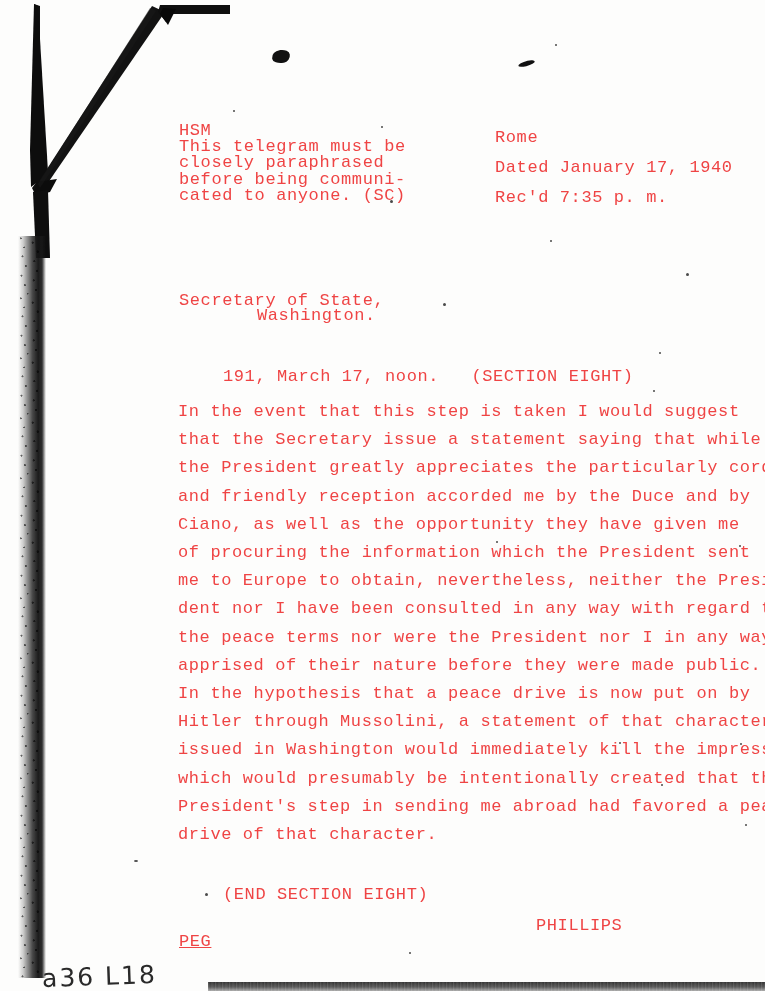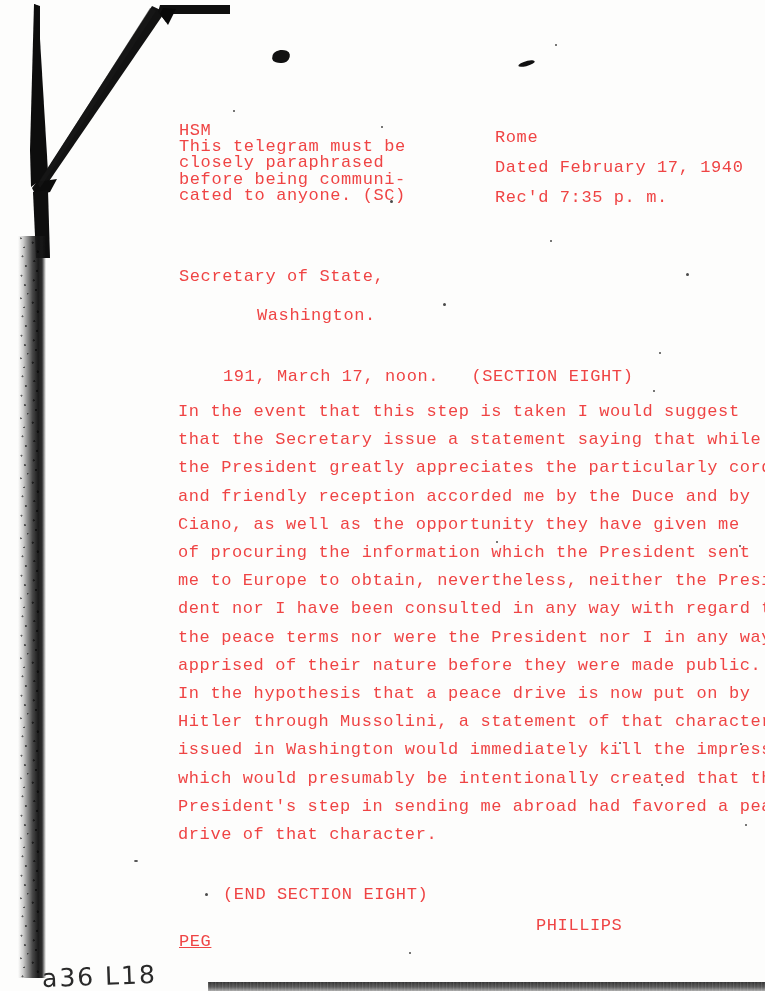--- a/index.html
+++ b/index.html
@@ -115,21 +115,21 @@
     white-space: pre;
     font-size: 17px;
     letter-spacing: 0.6px;
     line-height: 1;
     color: #ef4444;
   }
 
   #header-left  { left: 179px; top: 123px; line-height: 16.2px; }
   #header-right { left: 471px; top: 123px; line-height: 30px; margin-left: 24px; }
 
-  #addressee      { left: 179px; top: 268px; }
+  #addressee      { left: 179px; top: 292px; }
   #addressee-city { left: 212px; top: 307px; margin-left: 45px; }
 
   #section-head { left: 223px; top: 368px; }
 
   #body {
     left: 178px;
     top: 398px;
     line-height: 28.2px;
     font-family: Liberation Mono, monospace;
   }
@@ -192,21 +192,21 @@
   <div class="speck" style="left:134px; top:860px; width:4px; height:2px;"></div>
   <div class="speck" style="left:205px; top:893px; width:3px; height:3px;"></div>
   <div class="speck" style="left:409px; top:952px; width:2px; height:2px;"></div>
 
   <div class="typed" id="header-left">HSM
 This telegram must be
 closely paraphrased
 before being communi-
 cated to anyone. (SC)</div>
 
-  <div class="typed" id="header-right"><span>Rome</span><br><span>Dated February 17, 1940</span><br><span>Rec'd 7:35 p. m.</span></div>
+  <div class="typed" id="header-right"><span>Rome</span><br><span>Dated January 17, 1940</span><br><span>Rec'd 7:35 p. m.</span></div>
 
   <div class="typed" id="addressee">Secretary of State,</div>
   <div class="typed" id="addressee-city">Washington.</div>
 
   <div class="typed" id="section-head">191, March 17, noon.   (SECTION EIGHT)</div>
 
   <div class="typed" id="body">In the event that this step is taken I would suggest
 that the Secretary issue a statement saying that while
 the President greatly appreciates the particularly cordial
 and friendly reception accorded me by the Duce and by

